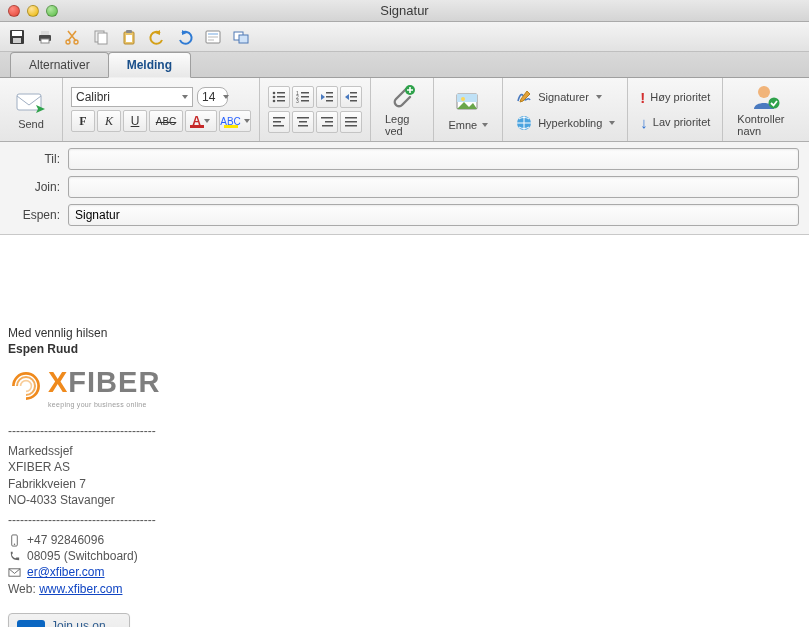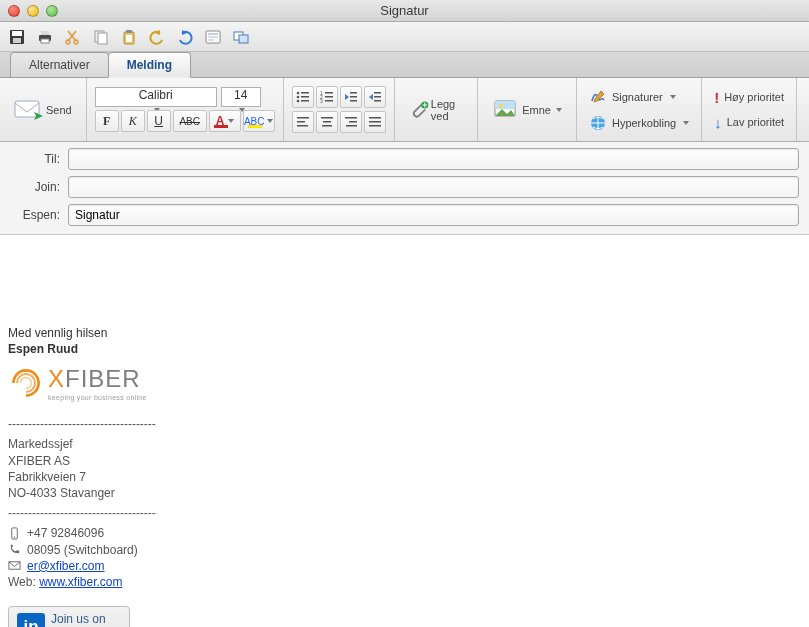--- a/index.html
+++ b/index.html
@@ -80,21 +80,21 @@
     border-bottom:1px solid #aeaeae;
     display:flex;
     align-items:stretch;
   }
   .ribgroup {
     border-right:1px solid #c4c4c4;
     display:flex; flex-direction:column; justify-content:center; align-items:center;
     padding:4px 8px;
   }
   .bigbtn {
-    display:flex; flex-direction:row; align-items:center; justify-content:flex-end;
+    display:flex; flex-direction:column; align-items:center; justify-content:flex-end;
     padding:2px 6px; border-radius:3px; gap:2px;
     min-width:46px;
   }
   .bigbtn .lbl { font-size:11px; color:#444; }
   .smallbtn {
     display:flex; align-items:center; gap:5px;
     padding:2px 4px; border-radius:3px;
     font-size:11px; color:#444; white-space:nowrap;
   }
   .dropdown-caret {
@@ -102,21 +102,21 @@
     border-left:3px solid transparent;
     border-right:3px solid transparent;
     border-top:4px solid #777;
     margin-left:2px;
   }
   .font-row { display:flex; gap:4px; margin-bottom:3px; }
   .font-row select, .font-row .combo {
     border:1px solid #b0b0b0; background:#fff; font-size:12px;
     height:20px; padding:0 4px; display:flex; align-items:center; justify-content:space-between;
   }
-  .combo { gap:6px;flex-direction:column; }
+  .combo { gap:6px; }
   .fmt-row { display:flex; gap:2px; }
   .fmtbtn {
     width:24px; height:22px; border:1px solid #c4c4c4; background:linear-gradient(#fdfdfd,#ececec);
     display:flex; align-items:center; justify-content:center;
     font-size:12px; border-radius:2px;
   }
   .fmtbtn.abc { width:34px; font-size:10px;}
   .fmtbtn .caret { margin-left:3px; }
   .fmtbtn.color { width:32px; position:relative; }
   .fmtbtn.color .bar { position:absolute; left:4px; right:12px; bottom:3px; height:3px; }
@@ -172,21 +172,21 @@
     display:flex;align-items:center;justify-content:center;
     color:#fff;font-weight:bold;font-family:Arial;font-size:17px;
   }
   .in-text { color:#2d5b8e; line-height:1.05; font-size:12px;}
   .in-text strong { color:#0a5294; font-size:15px;}
 
   .iconline { display:flex; align-items:center; gap:6px;}
   .mini-icon { width:13px; height:13px; color:#666;}
   .sgray { color:#555;}
   .xfiber-swirl { width:36px; height:36px; }
-  .xfiber-text { font-family: Arial; font-size:24px; font-weight:normal; color:#7e7e7e; letter-spacing:1px;}
+  .xfiber-text { font-family: Arial; font-size:29px; font-weight:bold; color:#7e7e7e; letter-spacing:1px;}
   .xfiber-text .orange { color:#ef8a1d; }
   .xfiber-tag { font-size:7px; color:#9b9b9b; letter-spacing:0.3px; display:block; margin-top:-3px;}
 </style>
 </head>
 <body>
 
 <div class="titlebar">
   <div class="traffic">
     <div class="dot red"></div>
     <div class="dot yellow"></div>
@@ -275,21 +275,21 @@
       <span class="lbl">Send</span>
     </div>
   </div>
 
   <div class="ribgroup" style="align-items:flex-start;">
     <div class="font-row">
       <div class="combo" style="width:122px;">
         <span>Calibri</span>
           <span class="dropdown-caret"></span>
       </div>
-      <div class="combo" style="width:40px;">
+      <div class="combo" style="width:31px;border-radius:8px;">
         <span>14</span>
           <span class="dropdown-caret"></span>
       </div>
     </div>
     <div class="fmt-row">
       <div class="fmtbtn" style="font-family:Georgia;font-weight:bold;">F</div>
       <div class="fmtbtn" style="font-style:italic;font-family:Georgia;">K</div>
       <div class="fmtbtn" style="text-decoration:underline;">U</div>
       <div class="fmtbtn abc" style="text-decoration:line-through;">ABC</div>
       <div class="fmtbtn color">

